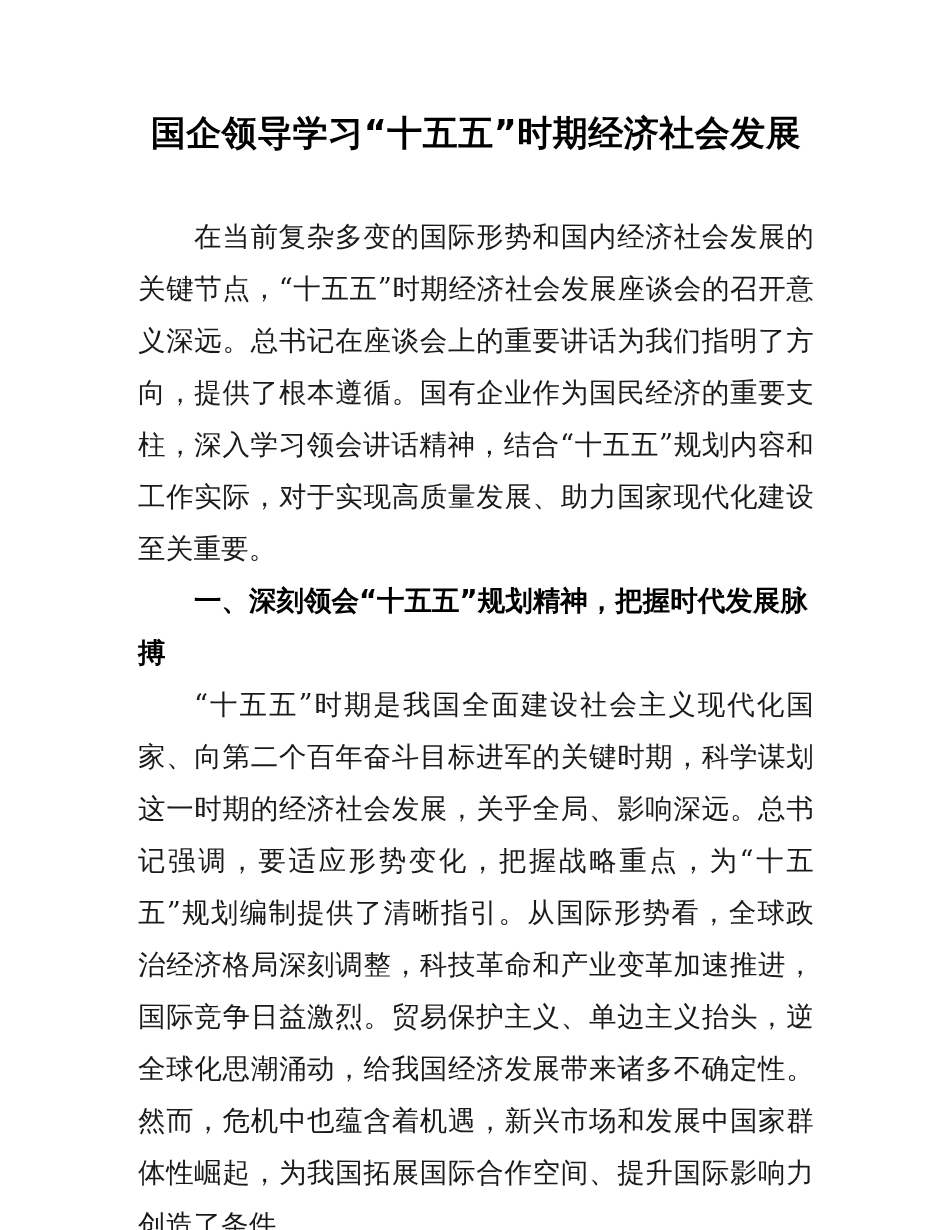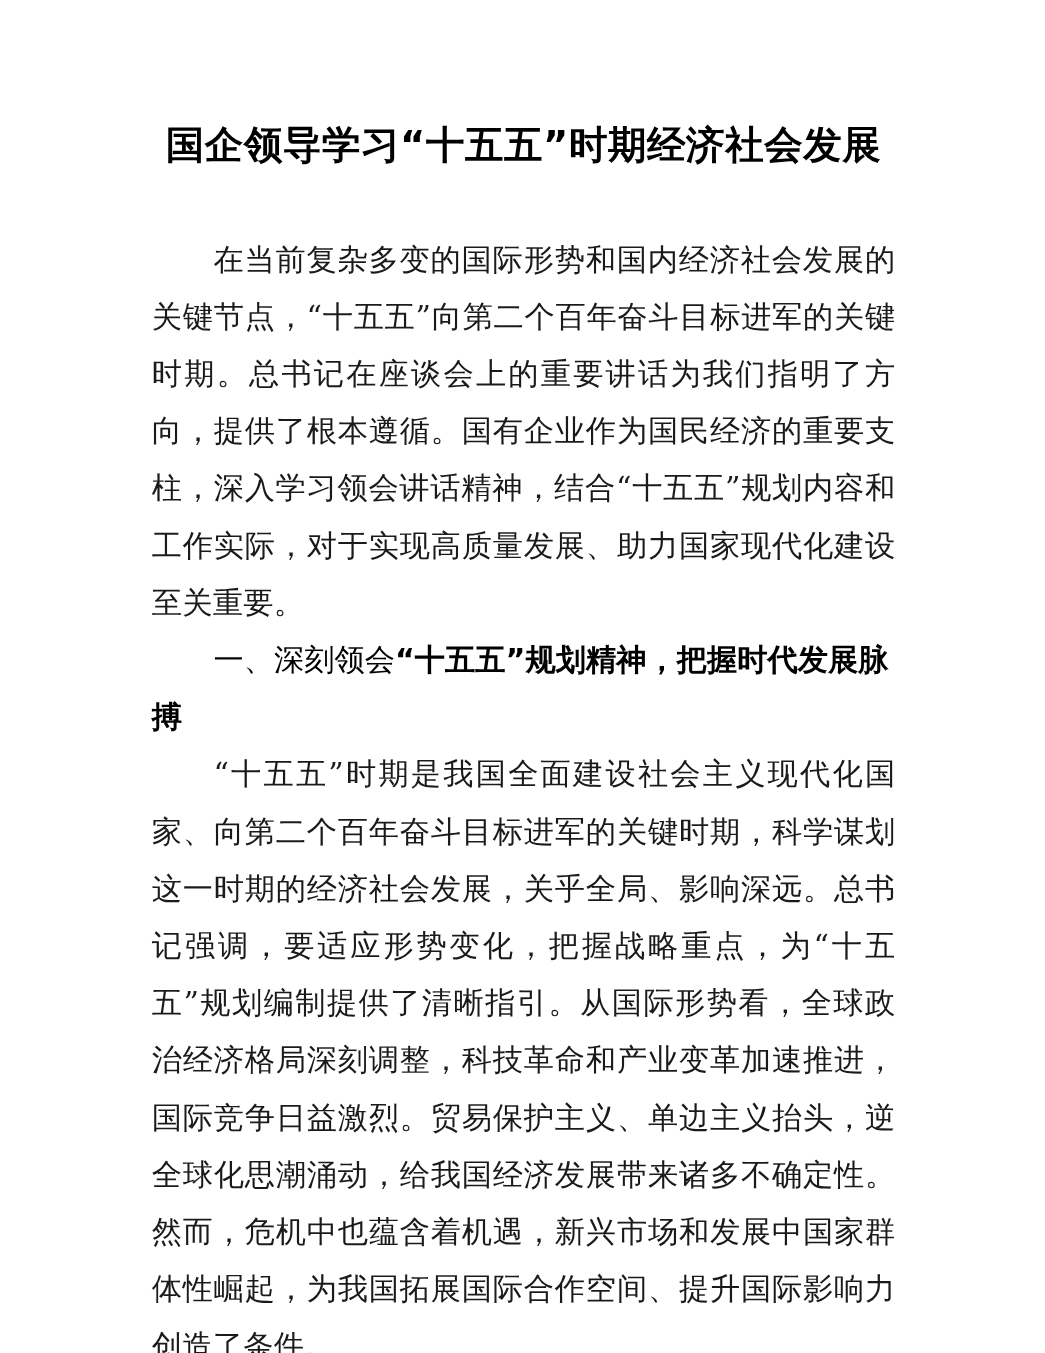--- a/index.html
+++ b/index.html
@@ -72,21 +72,21 @@
     margin: 0;
     font-size: 27.5px;
     line-height: 52px;
     font-weight: 700;
     text-indent: 56px;
     text-align: left;
     color: #000000;
   }
   h2.section-heading .h-lead {
     font-family: "DejaVu Serif", "Liberation Serif", serif;
-    font-weight: 400;
+    font-weight: 700;
   }
   h2.section-heading .h-main {
     font-family: "DejaVu Sans", "Liberation Sans", sans-serif;
     font-weight: 700;
   }
 
   .spacer-before-heading { height: 0px; }
 </style>
 </head>
 <body>
@@ -94,21 +94,21 @@
 <div class="page">
 
   <div class="content">
 
     <h1 class="doc-title">
       <span class="t-line">国企领导学习“十五五”时期经济社会发展</span>
     </h1>
 
     <div class="body-block">
 
-      <p class="para">在当前复杂多变的国际形势和国内经济社会发展的关键节点，“十五五”向第二个百年奋斗目标进军的关键时期。总书记在座谈会上的重要讲话为我们指明了方向，提供了根本遵循。国有企业作为国民经济的重要支柱，深入学习领会讲话精神，结合“十五五”规划内容和工作实际，对于实现高质量发展、助力国家现代化建设至关重要。</p>
+      <p class="para">在当前复杂多变的国际形势和国内经济社会发展的关键节点，“十五五”时期经济社会发展座谈会的召开意义深远。总书记在座谈会上的重要讲话为我们指明了方向，提供了根本遵循。国有企业作为国民经济的重要支柱，深入学习领会讲话精神，结合“十五五”规划内容和工作实际，对于实现高质量发展、助力国家现代化建设至关重要。</p>
 
       <div class="spacer-before-heading"></div>
 
       <h2 class="section-heading"><span class="h-lead">一、深刻领会</span><span class="h-main">“十五五”规划精神，把握时代发展脉搏</span></h2>
 
       <p class="para">“十五五”时期是我国全面建设社会主义现代化国家、向第二个百年奋斗目标进军的关键时期，科学谋划这一时期的经济社会发展，关乎全局、影响深远。总书记强调，要适应形势变化，把握战略重点，为“十五五”规划编制提供了清晰指引。从国际形势看，全球政治经济格局深刻调整，科技革命和产业变革加速推进，国际竞争日益激烈。贸易保护主义、单边主义抬头，逆全球化思潮涌动，给我国经济发展带来诸多不确定性。然而，危机中也蕴含着机遇，新兴市场和发展中国家群体性崛起，为我国拓展国际合作空间、提升国际影响力创造了条件。</p>
 
     </div>
 
   </div>

